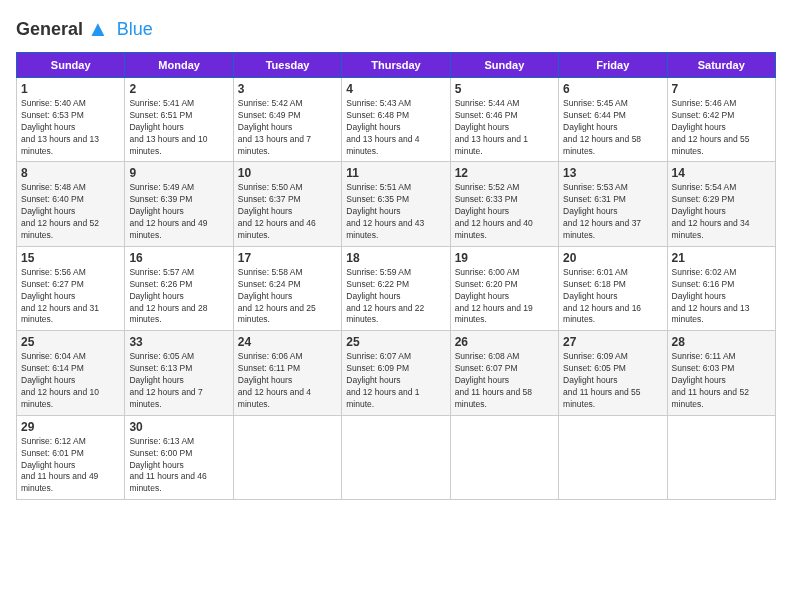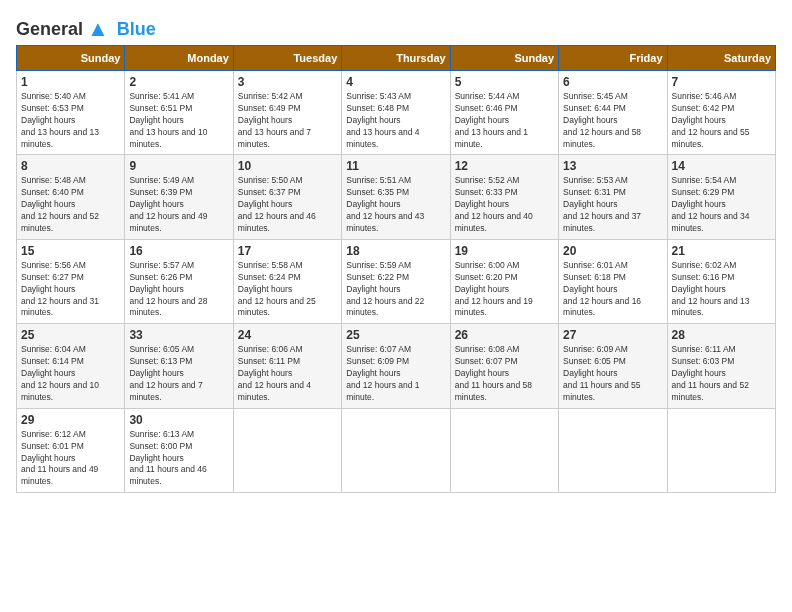--- a/index.html
+++ b/index.html
@@ -8,35 +8,35 @@
       background: #fff;
       width: 792px;
       height: 612px;
       overflow: hidden;
       padding: 16px;
     }
     .header-area {
       display: flex;
       justify-content: space-between;
       align-items: center;
-      margin-bottom: 3px;
+      margin-bottom: 10px;
     }
     .logo {
       display: flex;
       align-items: center;
       gap: 4px;
     }
     .logo-text-general {
       font-size: 18px;
       font-weight: bold;
       color: #333;
     }
     .logo-text-blue {
       font-size: 18px;
-      font-weight: bold;
+      font-weight: normal;
       color: #2196F3;
     }
     .logo-icon {
       color: #2196F3;
       font-size: 22px;
     }
     .title-area {
       text-align: right;
     }
     .month-title {
@@ -47,24 +47,24 @@
     .location-title {
       font-size: 16px;
       color: #555;
     }
     .calendar {
       width: 100%;
       border-collapse: collapse;
       font-size: 9.5px;
     }
     .calendar thead th {
-      background-color: #a16207;
+      background-color: #6d28d9;
       color: white;
       padding: 6px 4px;
-      text-align: right;
+      text-align: center;
       font-size: 11px;
       font-weight: bold;
       border: 1px solid #1565C0;
     }
     .calendar tbody td {
       border: 1px solid #ccc;
       vertical-align: top;
       padding: 4px;
       height: 80px;
       width: 108px;

